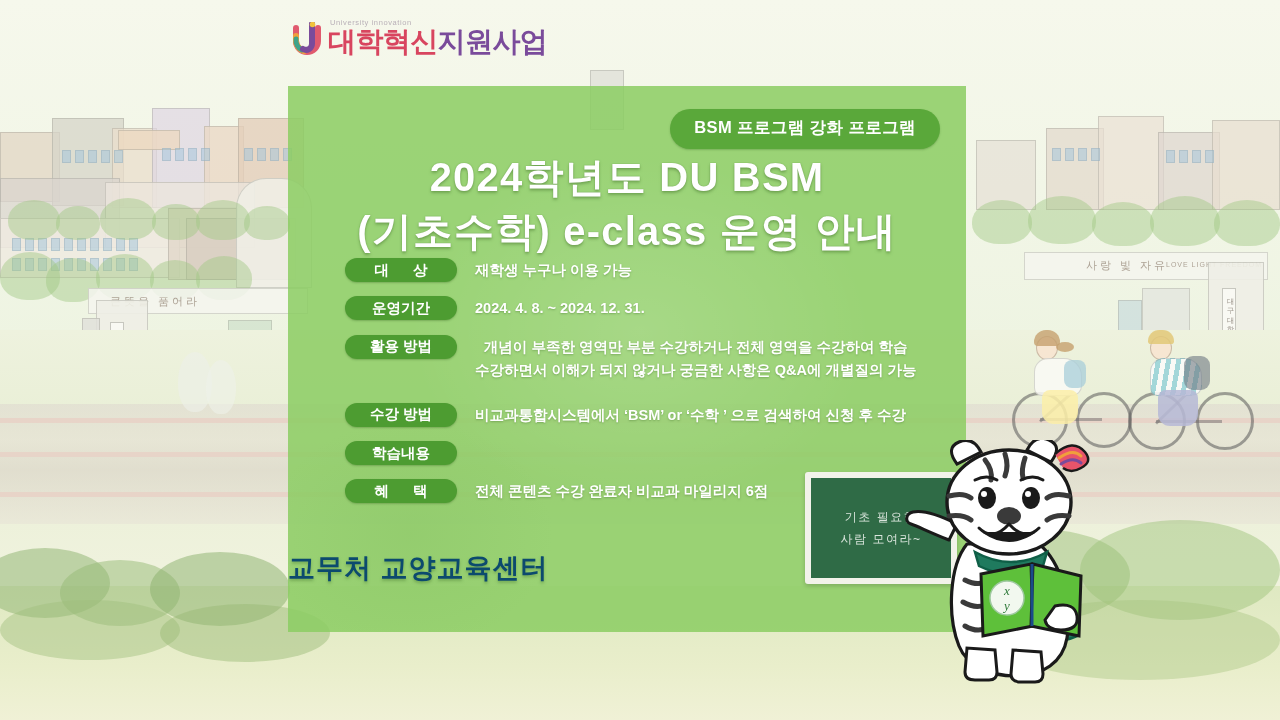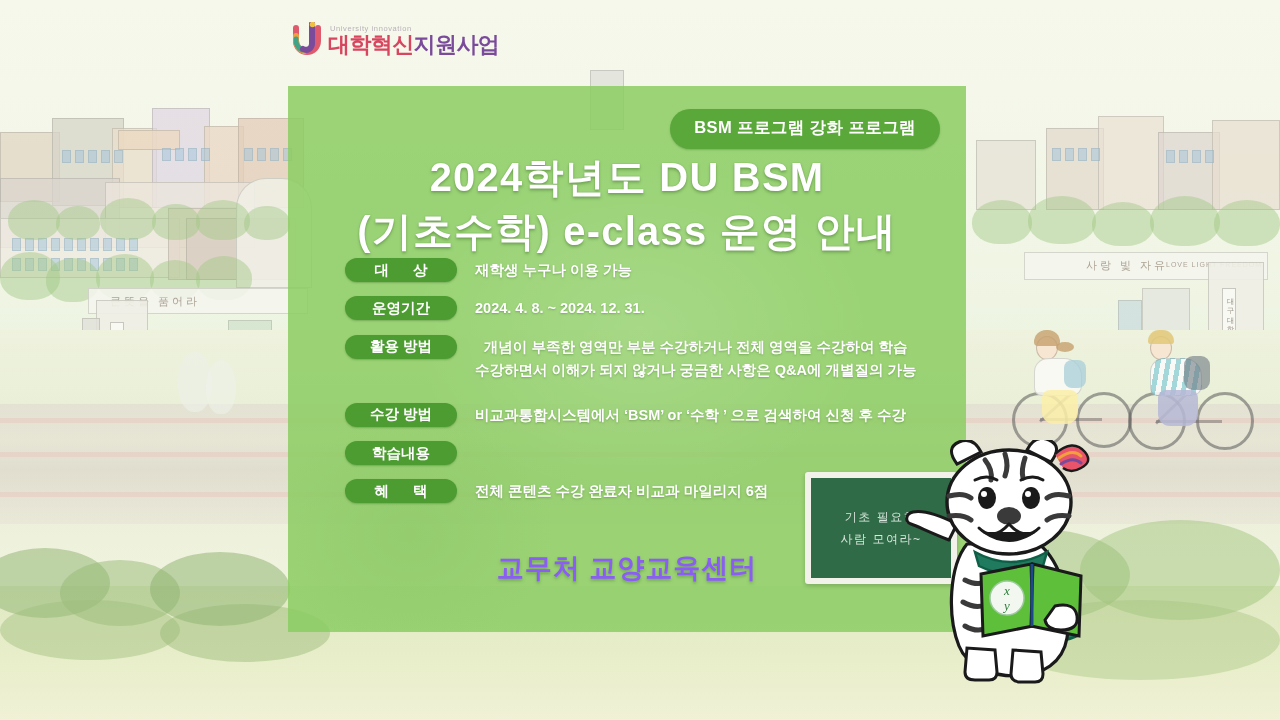--- a/index.html
+++ b/index.html
@@ -165,22 +165,21 @@
     font-weight: bold;
     line-height: 1.62;
     text-shadow: 0 1px 2px rgba(80,130,55,.5);
     padding-top: 1px;
     white-space: pre-line;
   }
 
   
   #footer {
     position: absolute; left: 0; right: 0; bottom: 46px;
-    text-align: center;
-    color: #8b5cf6;
+    color: #0c4a6e;
     font-size: 27px;
     font-weight: bold;
     letter-spacing: 1px;
     text-shadow: 0 2px 3px rgba(80,130,55,.5);
   }
 
   
   #chalkboard {
     position: absolute;
     left: 805px; top: 472px;
@@ -209,21 +208,21 @@
     position: absolute; left: 292px; top: 16px;
     height: 40px;
     display: flex; align-items: flex-end; gap: 6px;
   }
   #logo-mark { position: relative; width: 30px; height: 34px; }
   #logo-text { display: flex; flex-direction: column; justify-content: flex-end; }
   #logo-en {
     font-size: 7.5px; color: #b9b0b8; letter-spacing: .6px;
     margin-bottom: 1px; margin-left: 2px;
   }
-  #logo-kr { font-size: 22px; font-weight: bold; line-height: 1; letter-spacing: -.6px; }
+  #logo-kr { font-size: 28px; font-weight: bold; line-height: 1; letter-spacing: -.6px; }
   #logo-kr .k1 { color: #d8455f; }
   #logo-kr .k2 { color: #7a4b9b; }
 </style>
 </head>
 <body>
 
 <div id="poster">
 
   <div class="bg-layer">
     <div class="bg-sky"></div>

